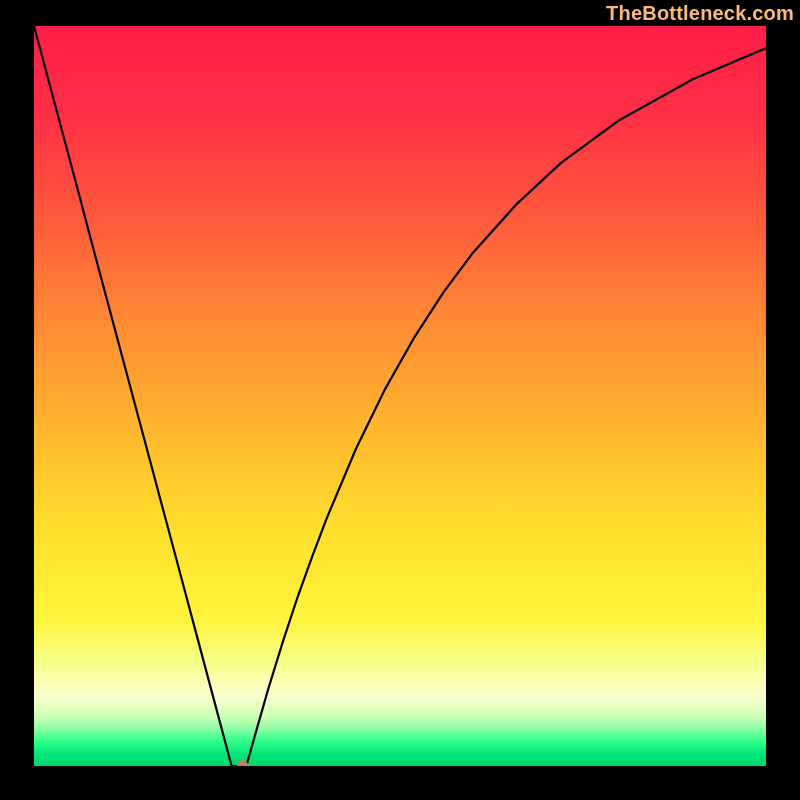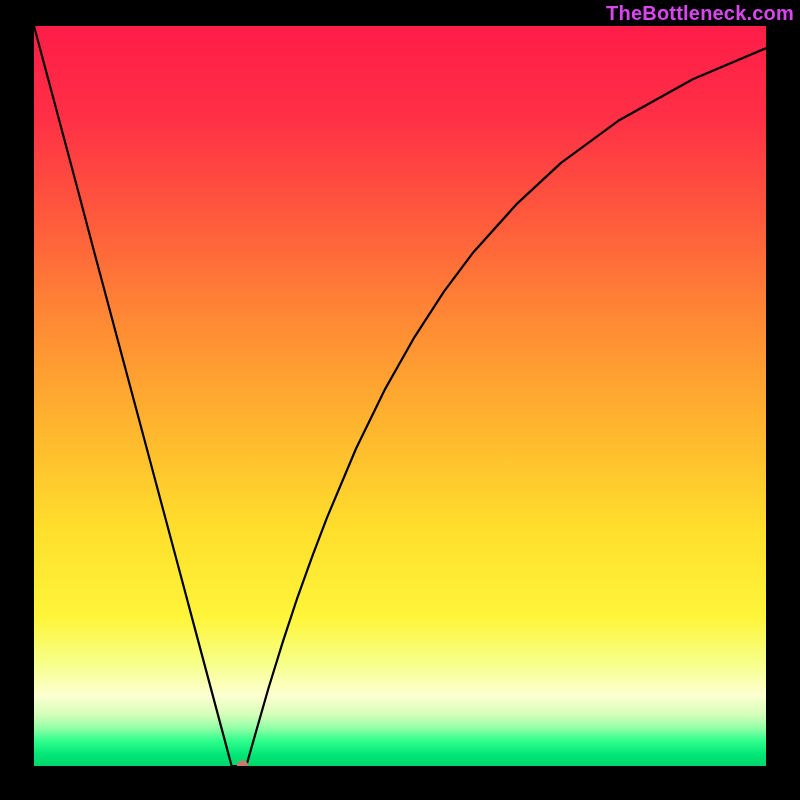--- a/index.html
+++ b/index.html
@@ -14,21 +14,21 @@
   .frame {
     position: relative;
     width: 800px;
     height: 800px;
     background: #000;
   }
   .watermark {
     position: absolute;
     top: 2px;
     right: 6px;
-    color: #d946ef;
+    color: #fdba74;
     font-size: 20px;
     font-weight: 600;
     letter-spacing: 0.2px;
     z-index: 10;
   }
   .plot {
     position: absolute;
     left: 34px;
     top: 26px;
     width: 732px;

